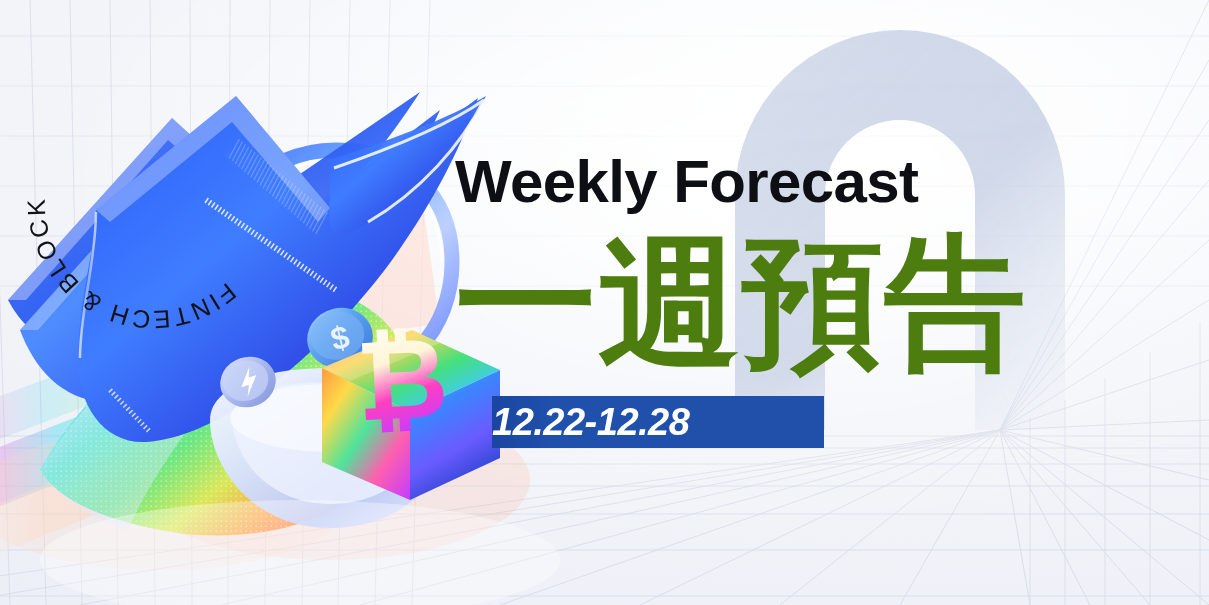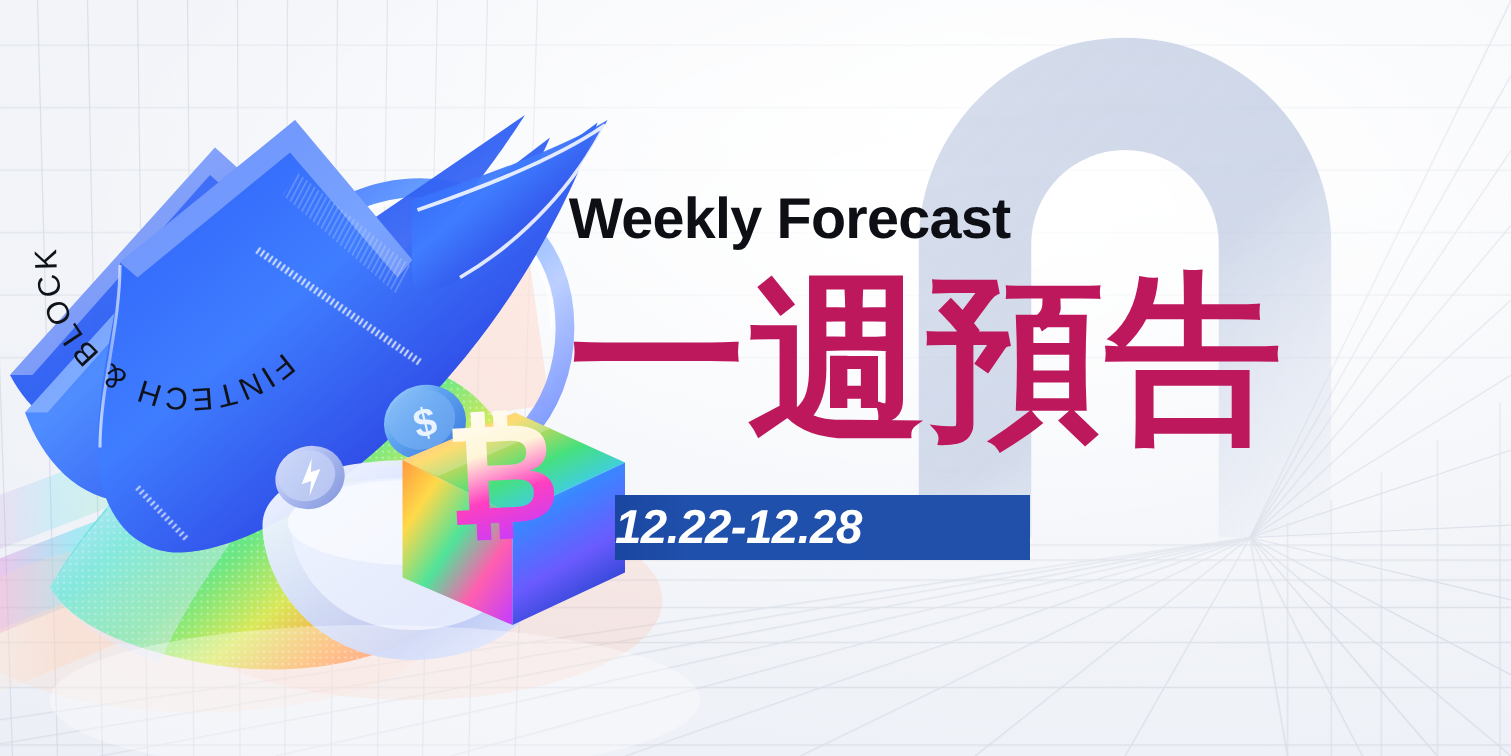--- a/index.html
+++ b/index.html
@@ -34,32 +34,32 @@
   
   .circle-text { position:absolute; left:18px; top:68px; width:270px; height:270px; }
 
   
   .textblock {
     position:absolute;
     left:455px; top:150px;
     width:620px;
   }
   .kicker {
-    font-size:46px;
+    font-size:60px;
     font-weight:bold;
     letter-spacing:-0.6px;
     color:#0d0f14;
     line-height:1.08;
     white-space:nowrap;
   }
   .headline {
     margin-top:16px;
     font-size:142px;
     font-weight:bold;
-    color:#be185d;
+    color:#4d7c0f;
     line-height:1.02;
     letter-spacing:1px;
     white-space:nowrap;
     font-family:"DejaVu Sans","Liberation Sans",sans-serif;
   }
   .date-badge {
     position:absolute;
     left:492px; top:396px;
     width:332px; height:52px;
     background:linear-gradient(90deg,#1a46a0 0%,#1f50ab 18%,#2050aa 100%);

